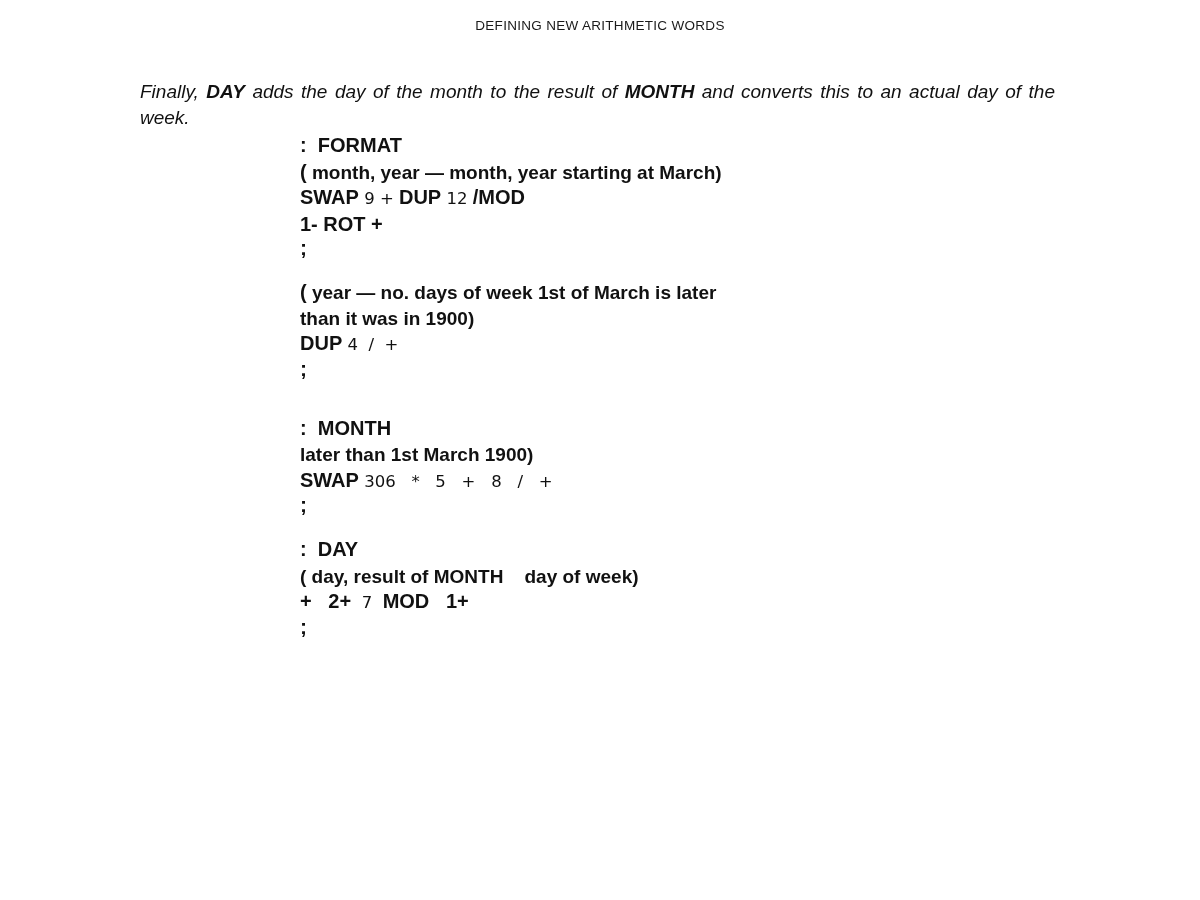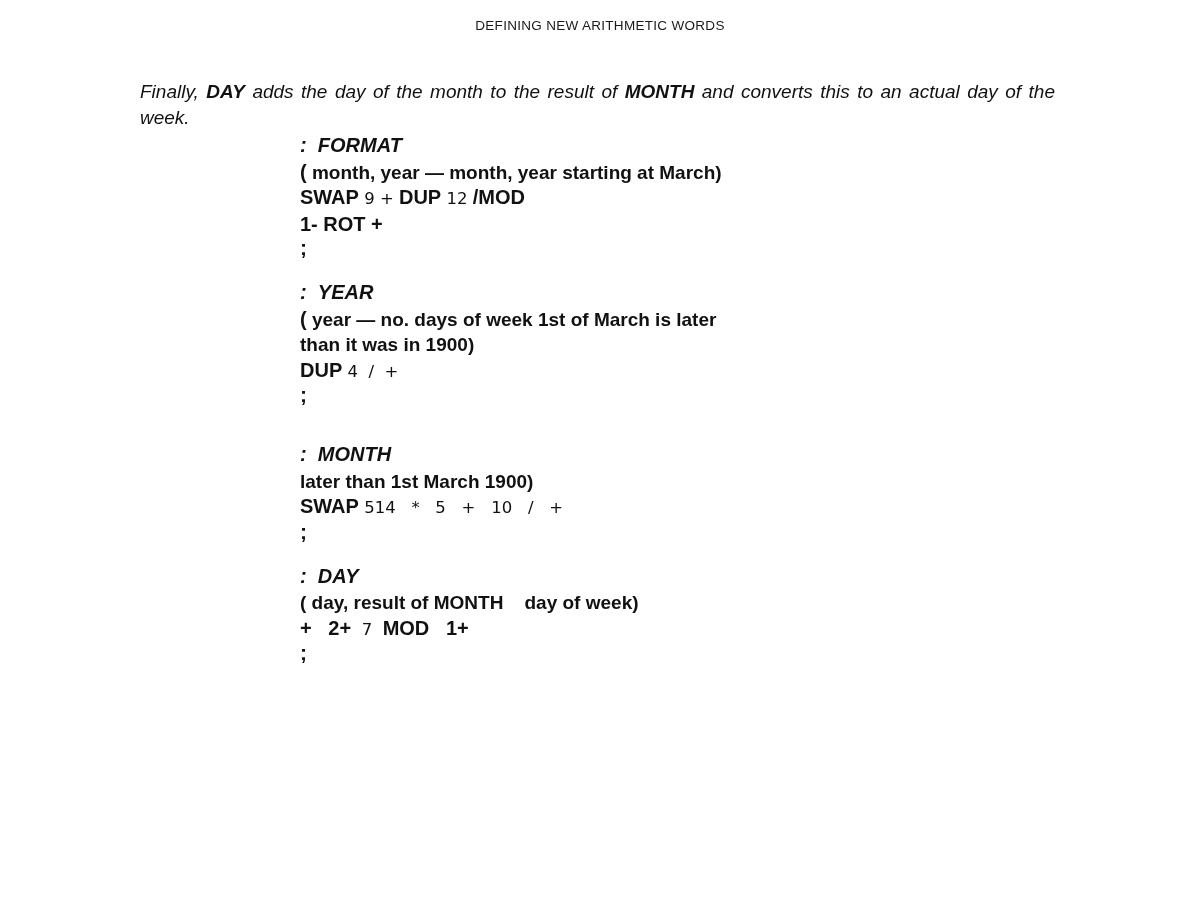--- a/index.html
+++ b/index.html
@@ -54,21 +54,20 @@
   }
   .defn {
     margin-bottom: 21px;
   }
   .line {
     line-height: 25.5px;
     white-space: pre;
   }
   .line.head {
     margin-bottom: 1px;
-    font-style: italic;
   }
   .w {
     font-weight: bold;
     font-size: 20px;
   }
   .colon {
     font-weight: bold;
     font-size: 20px;
   }
   .paren {
@@ -102,31 +101,30 @@
 
     <div class="defn">
       <div class="line head"><span class="colon">:</span><span class="w">&nbsp; </span><span class="w">FORMAT</span></div>
       <div class="line"><span class="paren">(</span><span class="cmt"> month, year — month, year starting at March)</span></div>
       <div class="line"><span class="w">SWAP</span><span class="mono"> 9 + </span><span class="w">DUP</span><span class="mono"> 12 </span><span class="w">/MOD</span></div>
       <div class="line"><span class="w">1- ROT +</span></div>
       <div class="line semi">;</div>
     </div>
 
     <div class="defn">
-      <div class="line head"><span class="colon">:</span><span class="w">&nbsp;&nbsp;</span><span class="w">YEAR</span></div>
       <div class="line"><span class="paren">(</span><span class="cmt"> year — no. days of week 1st of March is later</span></div>
       <div class="line cmt">than it was in 1900)</div>
       <div class="line"><span class="w">DUP</span><span class="mono"> 4  /  +</span></div>
       <div class="line semi">;</div>
     </div>
 
     <div class="defn" style="margin-top:36px;">
       <div class="line head"><span class="colon">:</span><span class="w">&nbsp;&nbsp;</span><span class="w">MONTH</span></div>
       <div class="line cmt">later than 1st March 1900)</div>
-      <div class="line"><span class="w">SWAP</span><span class="mono"> 514   *   5   +   10   /   +</span></div>
+      <div class="line"><span class="w">SWAP</span><span class="mono"> 306   *   5   +   8   /   +</span></div>
       <div class="line semi">;</div>
     </div>
 
     <div class="defn">
       <div class="line head"><span class="colon">:</span><span class="w">&nbsp;&nbsp;</span><span class="w">DAY</span></div>
       <div class="line"><span class="cmt">(</span><span class="cmt"> day, result of MONTH    day of week)</span></div>
       <div class="line"><span class="w">+   2+</span><span class="mono">  7  </span><span class="w">MOD</span><span class="w">   1+</span></div>
       <div class="line semi">;</div>
     </div>
 

